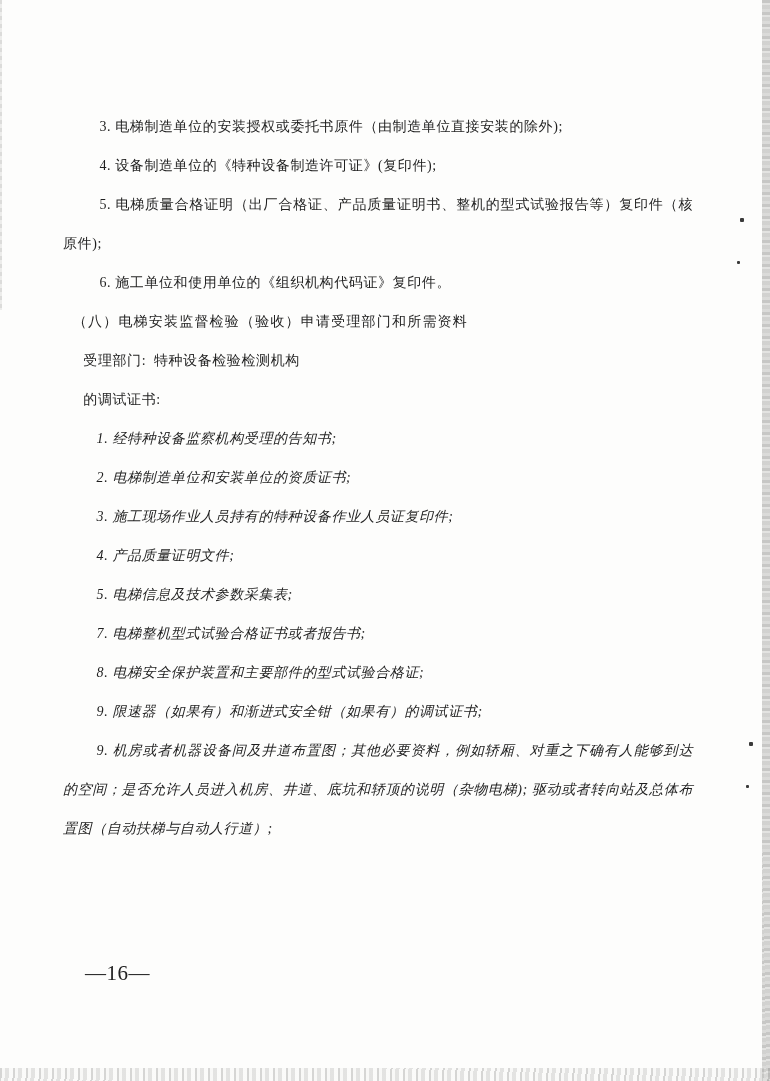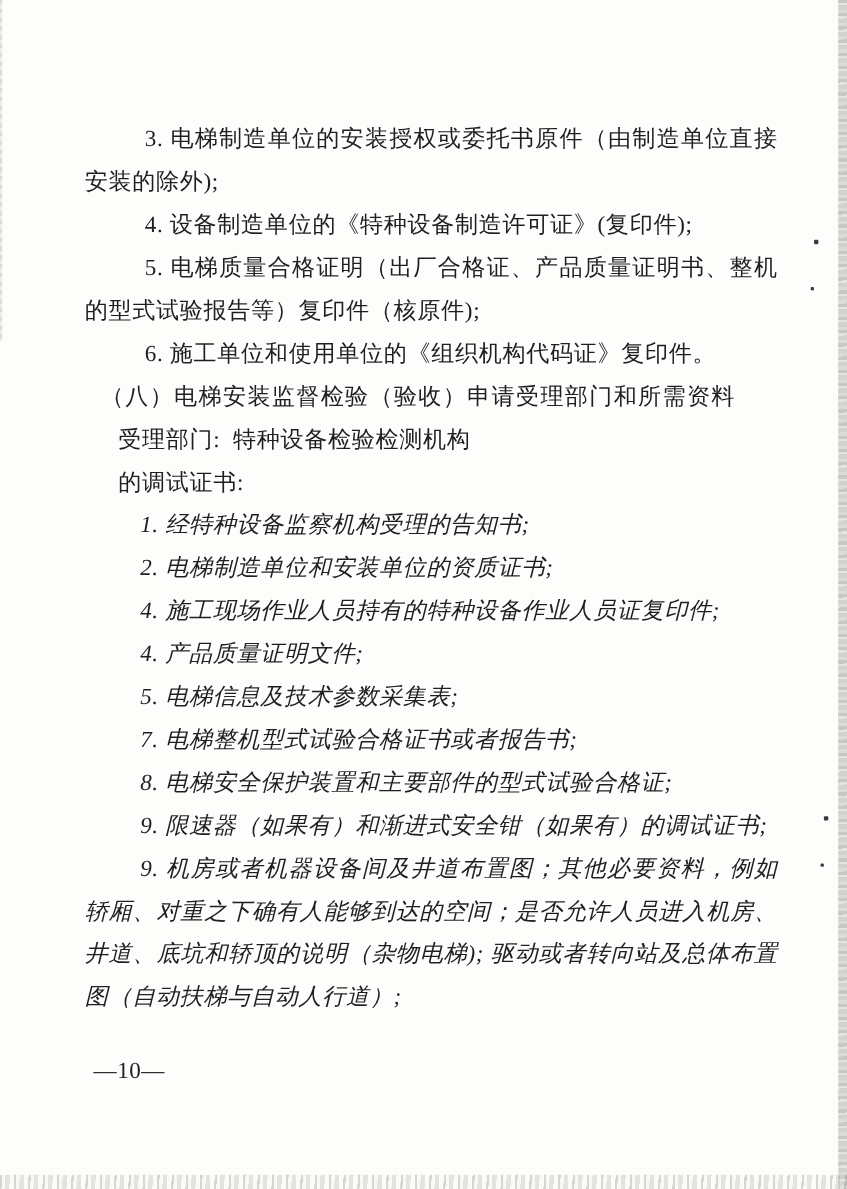--- a/index.html
+++ b/index.html
@@ -7,23 +7,23 @@
     position:relative;
     width:770px;height:1081px;
     margin:0 auto;
     background:#fdfdfc;
     overflow:hidden;
     font-family:"Liberation Serif","DejaVu Serif",serif;
     color:#1f1f1f;
   }
   .content{
     position:absolute;
-    left:77px;top:107px;
+    left:63px;top:107px;
     width:630px;
-    font-size:21px;
+    font-size:14px;
     line-height:39px;
     letter-spacing:0.6px;
     text-align:justify;
   }
   .content p{margin:0;padding:0;}
   .para-indent{text-indent:2.6em;}
   .para-indent-sm{text-indent:2.4em;font-style:italic;}
   .heading{font-weight:400;text-indent:0.7em;letter-spacing:1.2px;}
   .label-line{text-indent:1.45em;}
   .bold{font-weight:400;}
@@ -73,31 +73,31 @@
     <p class="para-indent">6. 施工单位和使用单位的《组织机构代码证》复印件。</p>
 
     <p class="heading">（八）电梯安装监督检验（验收）申请受理部门和所需资料</p>
 
     <p class="label-line"><span class="bold">受理部门:</span><span class="dept-value">特种设备检验检测机构</span></p>
 
     <p class="label-line bold">的调试证书:</p>
 
     <p class="para-indent-sm">1. 经特种设备监察机构受理的告知书;</p>
     <p class="para-indent-sm">2. 电梯制造单位和安装单位的资质证书;</p>
-    <p class="para-indent-sm">4. 施工现场作业人员持有的特种设备作业人员证复印件;</p>
+    <p class="para-indent-sm">3. 施工现场作业人员持有的特种设备作业人员证复印件;</p>
     <p class="para-indent-sm">4. 产品质量证明文件;</p>
     <p class="para-indent-sm">5. 电梯信息及技术参数采集表;</p>
     <p class="para-indent-sm">7. 电梯整机型式试验合格证书或者报告书;</p>
     <p class="para-indent-sm">8. 电梯安全保护装置和主要部件的型式试验合格证;</p>
     <p class="para-indent-sm">9. 限速器（如果有）和渐进式安全钳（如果有）的调试证书;</p>
     <p class="para-indent-sm">9. 机房或者机器设备间及井道布置图；其他必要资料，例如轿厢、对重之下确有人能够到达的空间；是否允许人员进入机房、井道、底坑和轿顶的说明（杂物电梯); 驱动或者转向站及总体布置图（自动扶梯与自动人行道）;</p>
 
   </div>
 
-  <div class="page-number">—10—</div>
+  <div class="page-number">—16—</div>
 
   <div class="edge-left"></div>
   <div class="edge-right"></div>
   <div class="edge-bottom"></div>
   <div class="speck speck1"></div>
   <div class="speck speck2"></div>
   <div class="speck speck3"></div>
   <div class="speck speck4"></div>
 
 </div>

